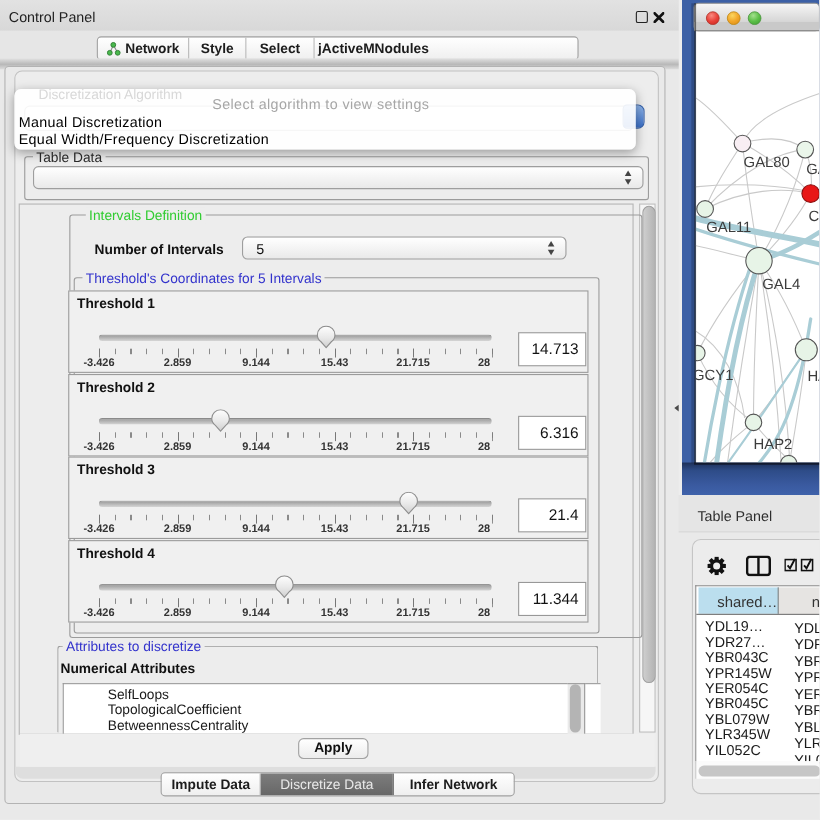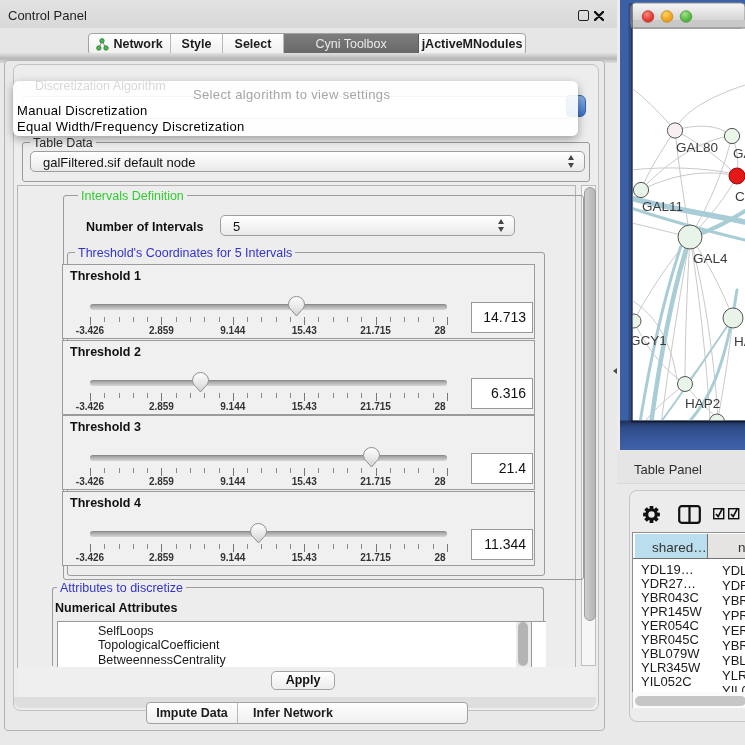--- a/index.html
+++ b/index.html
@@ -49,38 +49,36 @@
  <div style="width:82px;">
   <svg width="13" height="13" viewBox="0 0 13 13" style="margin-right:4px;">
    <line x1="3" y1="10" x2="6" y2="3" stroke="#8a8a8a" stroke-width="1"></line>
    <line x1="6" y1="3" x2="10" y2="10" stroke="#8a8a8a" stroke-width="1"></line>
    <circle cx="6" cy="2.8" r="2.2" fill="#49b84d" stroke="#2c7a30" stroke-width="0.8"></circle>
    <circle cx="2.8" cy="10" r="2.2" fill="#49b84d" stroke="#2c7a30" stroke-width="0.8"></circle>
    <circle cx="10" cy="10" r="2.2" fill="#49b84d" stroke="#2c7a30" stroke-width="0.8"></circle>
   </svg>Network</div>
  <div style="width:51px;">Style</div>
  <div style="width:61px;">Select</div>
- <div class="sel" style="width:135px;font-weight:normal;">Cyni Toolbox</div>
  <div style="width:107px;">jActiveMNodules</div>
 </div>
 
 <div class="a" style="left:0;top:53px;width:617px;height:10px;background:linear-gradient(#e2e2e2,#b8b8b8 55%,#dcdcdc);"></div>
 
 <div class="a" style="left:4px;top:60px;width:599px;height:669px;background:#e9e9e9;border:1px solid #b3b3b3;border-radius:4px;"></div>
 
 <div class="a" style="left:13px;top:64px;width:584px;height:645px;background:#ededed;border:1px solid #c2c2c2;border-radius:7px;"></div>
 <div class="a" style="left:14px;top:697px;width:582px;height:11px;background:#dedede;border-radius:0 0 7px 7px;"></div>
 
 <div class="a" style="left:22px;top:96px;width:552px;height:21px;background:#fff;border:1px solid #9e9e9e;border-radius:5px;"></div>
 <div class="a" style="left:566px;top:95px;width:20px;height:22px;border-radius:4px 6px 6px 4px;background:linear-gradient(#8db3e8,#3a6fc8);border:1px solid #3763ab;box-sizing:border-box;"></div>
 
 <div class="gb" style="left:22px;top:142px;width:566px;height:38px;"></div>
 <div class="gt" style="left:30px;top:136px;">Table Data</div>
 <div class="combo" style="left:30px;top:151px;width:553px;height:19px;">
-  <span class="tx">galFiltered.sif default node</span>
   <div class="updown" style="right:8px;top:3px;">
       <div class="u"></div>
       <div class="d"></div>
     </div>
 </div>
 
 <div class="a" style="left:17px;top:185px;width:557px;height:481px;border:1px solid #b5b5b5;background:#ededed;"></div>
 
 <div class="a" style="left:581px;top:185px;width:15px;height:481px;background:#f6f6f6;border:1px solid #bdbdbd;box-sizing:border-box;"></div>
 <div class="a" style="left:583.5px;top:187px;width:10px;height:432px;background:linear-gradient(90deg,#cecece,#b4b4b4);border:1px solid #9e9e9e;border-radius:6px;"></div>
@@ -189,20 +187,21 @@
  <div style="padding:2px 0 0 10px;line-height:14.3px;">SelfLoops<br>TopologicalCoefficient<br>BetweennessCentrality</div>
 </div>
 <div class="a" style="left:516px;top:621px;width:15px;height:46px;background:#eaeaea;border:1px solid #999;border-left:none;"></div>
 <div class="a" style="left:518px;top:622px;width:10px;height:44px;background:#b4b4b4;border-radius:5px;"></div>
 
 <div class="a" style="left:18px;top:667px;width:577px;height:30px;background:#efefef;"></div>
 <div class="a" style="left:271px;top:671px;width:62px;height:17px;background:linear-gradient(#ffffff,#ececec);border:1px solid #a2a2a2;border-radius:5px;text-align:center;font-size:12.5px;font-weight:bold;color:#111;line-height:17px;">Apply</div>
 
 <div class="seg" style="left:146px;top:702px;width:320px;height:20px;">
  <div style="width:90px;">Impute Data</div>
+ <div class="sel" style="width:120px;font-weight:normal;">Discretize Data</div>
  <div style="width:110px;">Infer Network</div>
 </div>
 
 <div class="a" style="left:613px;top:368px;width:0;height:0;border-top:3.5px solid transparent;border-bottom:3.5px solid transparent;border-right:4.5px solid #4a4a4a;"></div>
 
 <svg class="a" style="left:617px;top:0;" width="128" height="455" viewBox="0 0 128 455">
 <defs>
 <linearGradient id="tb1" x1="0" y1="0" x2="0" y2="1">
  <stop offset="0" stop-color="#f7f7f7"></stop>
         <stop offset="0.5" stop-color="#dedede"></stop>

